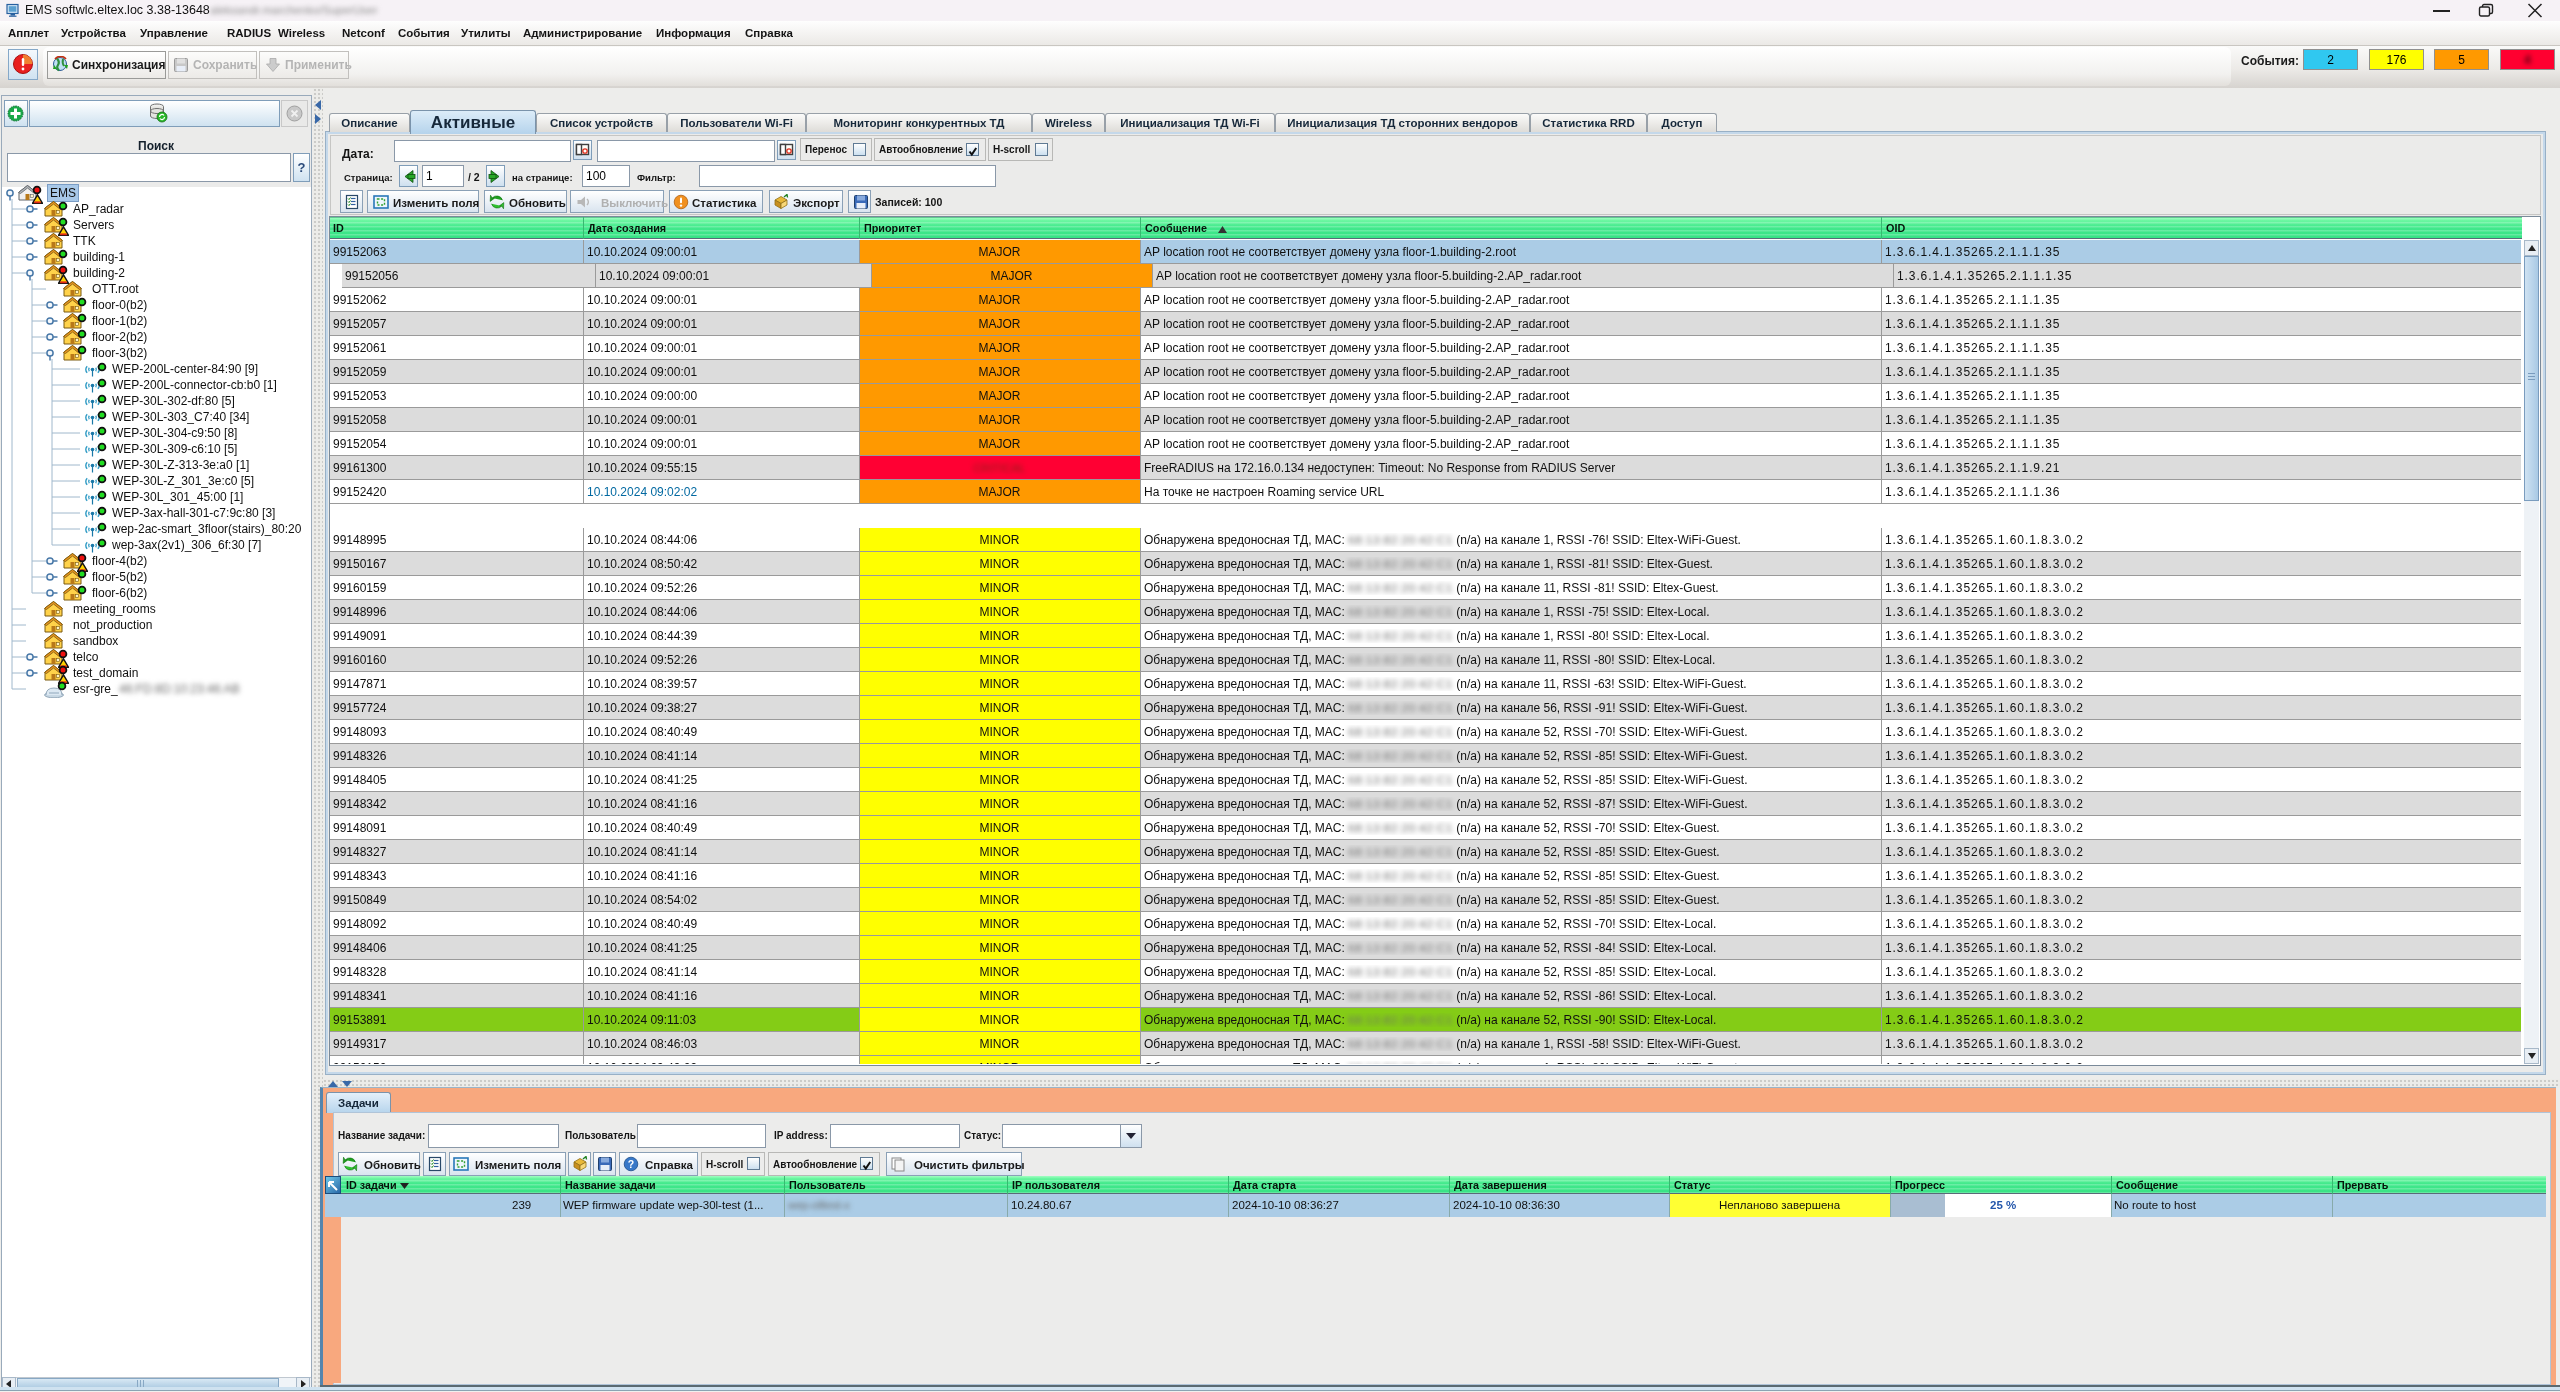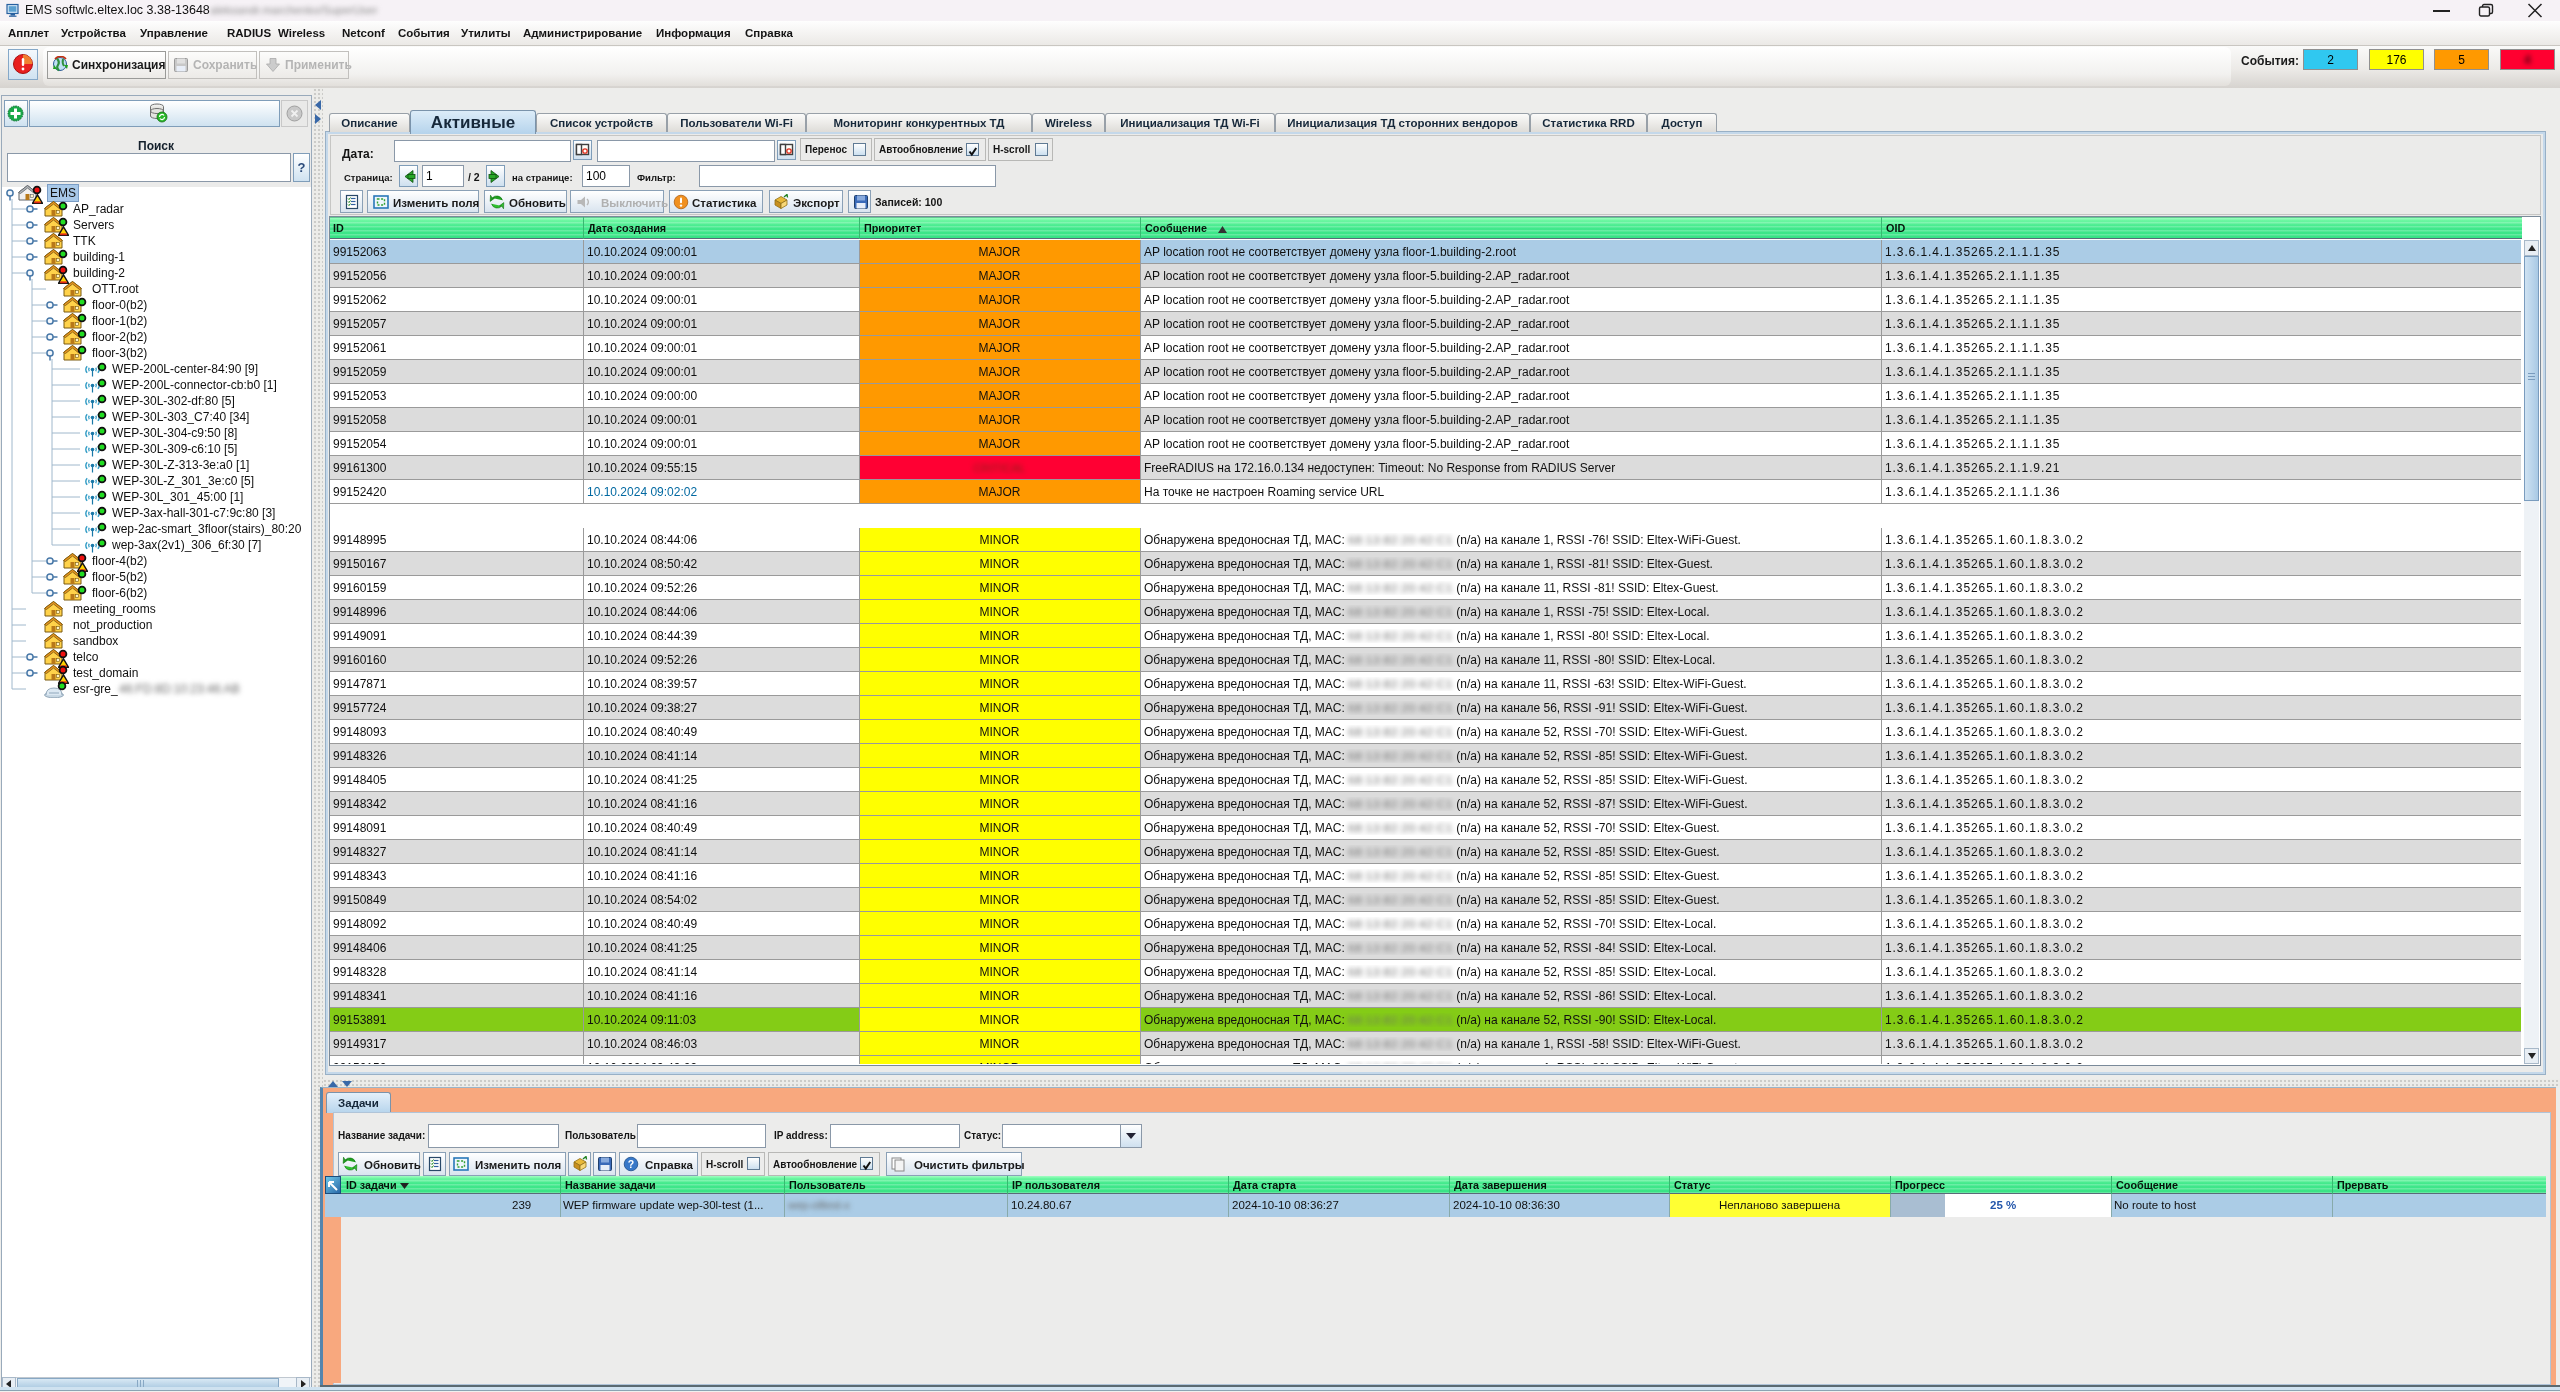--- a/index.html
+++ b/index.html
@@ -709,21 +709,21 @@
 <div style="position:absolute;left:3px;top:5px;font-size:12px;color:#101010">99152063</div>
 <div style="position:absolute;left:257px;top:5px;font-size:12px;color:#101010">10.10.2024 09:00:01</div>
 <div style="position:absolute;left:529px;top:0;width:281px;height:23px;background:#ff9900;text-align:center;font-size:12px;color:#101010;padding-top:5px">MAJOR</div>
 <div style="position:absolute;left:814px;top:5px;width:735px;font-size:12px;color:#101010;white-space:nowrap;overflow:hidden">AP location root не соответствует домену узла floor-1.building-2.root</div>
 <div style="position:absolute;left:1555px;top:5px;font-size:12px;color:#101010;letter-spacing:0.9px">1.3.6.1.4.1.35265.2.1.1.1.35</div>
 <div style="position:absolute;left:253px;top:0;width:1px;height:24px;background:#9a9a9a"></div>
 <div style="position:absolute;left:529px;top:0;width:1px;height:24px;background:#9a9a9a"></div>
 <div style="position:absolute;left:810px;top:0;width:1px;height:24px;background:#9a9a9a"></div>
 <div style="position:absolute;left:1551px;top:0;width:1px;height:24px;background:#9a9a9a"></div>
 </div>
-<div style="position:absolute;left:0;top:24px;width:2191px;height:24px;background:#dcdcdc;border-bottom:1px solid #9a9a9a">
+<div style="position:absolute;left:12px;top:24px;width:2191px;height:24px;background:#dcdcdc;border-bottom:1px solid #9a9a9a">
 <div style="position:absolute;left:3px;top:5px;font-size:12px;color:#101010">99152056</div>
 <div style="position:absolute;left:257px;top:5px;font-size:12px;color:#101010">10.10.2024 09:00:01</div>
 <div style="position:absolute;left:529px;top:0;width:281px;height:23px;background:#ff9900;text-align:center;font-size:12px;color:#101010;padding-top:5px">MAJOR</div>
 <div style="position:absolute;left:814px;top:5px;width:735px;font-size:12px;color:#101010;white-space:nowrap;overflow:hidden">AP location root не соответствует домену узла floor-5.building-2.AP_radar.root</div>
 <div style="position:absolute;left:1555px;top:5px;font-size:12px;color:#101010;letter-spacing:0.9px">1.3.6.1.4.1.35265.2.1.1.1.35</div>
 <div style="position:absolute;left:253px;top:0;width:1px;height:24px;background:#9a9a9a"></div>
 <div style="position:absolute;left:529px;top:0;width:1px;height:24px;background:#9a9a9a"></div>
 <div style="position:absolute;left:810px;top:0;width:1px;height:24px;background:#9a9a9a"></div>
 <div style="position:absolute;left:1551px;top:0;width:1px;height:24px;background:#9a9a9a"></div>
 </div>

